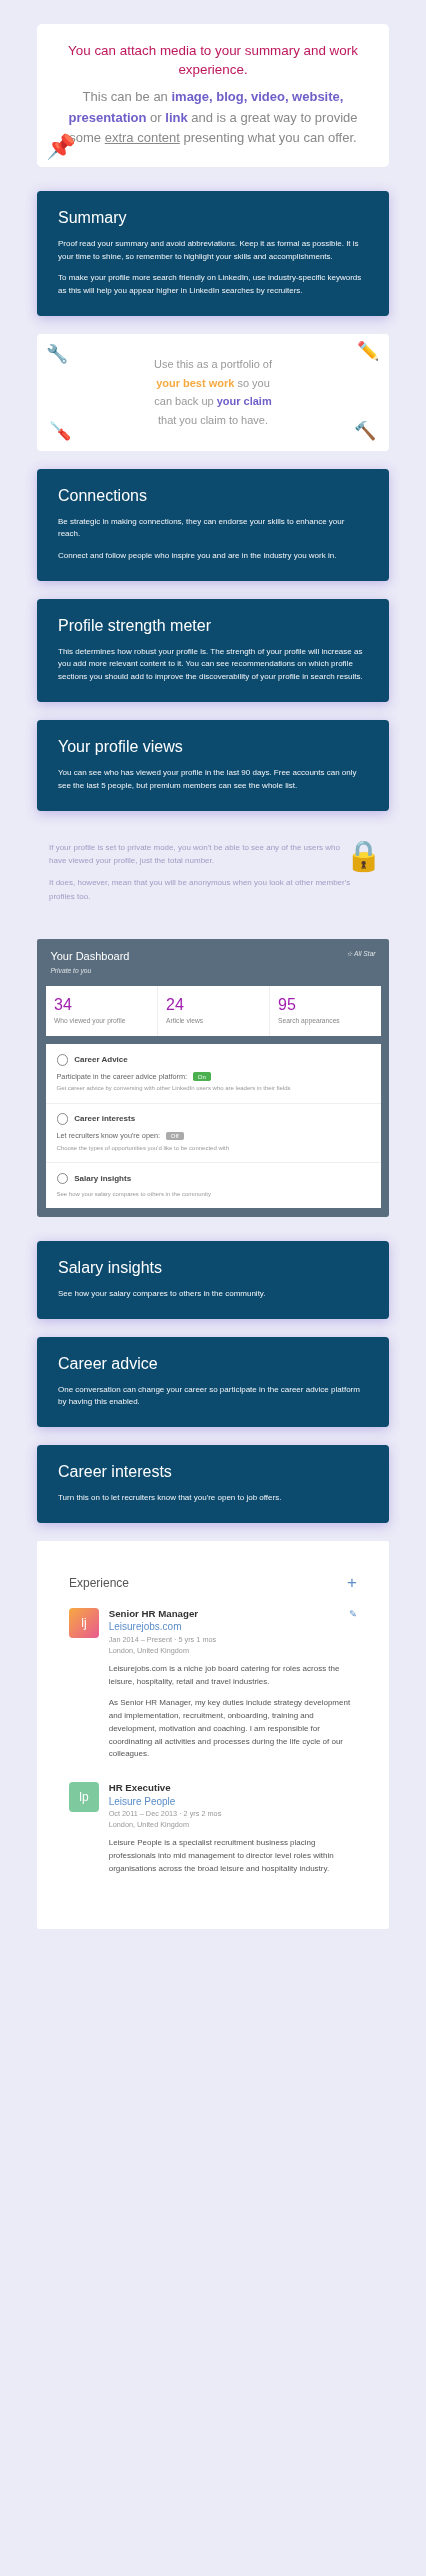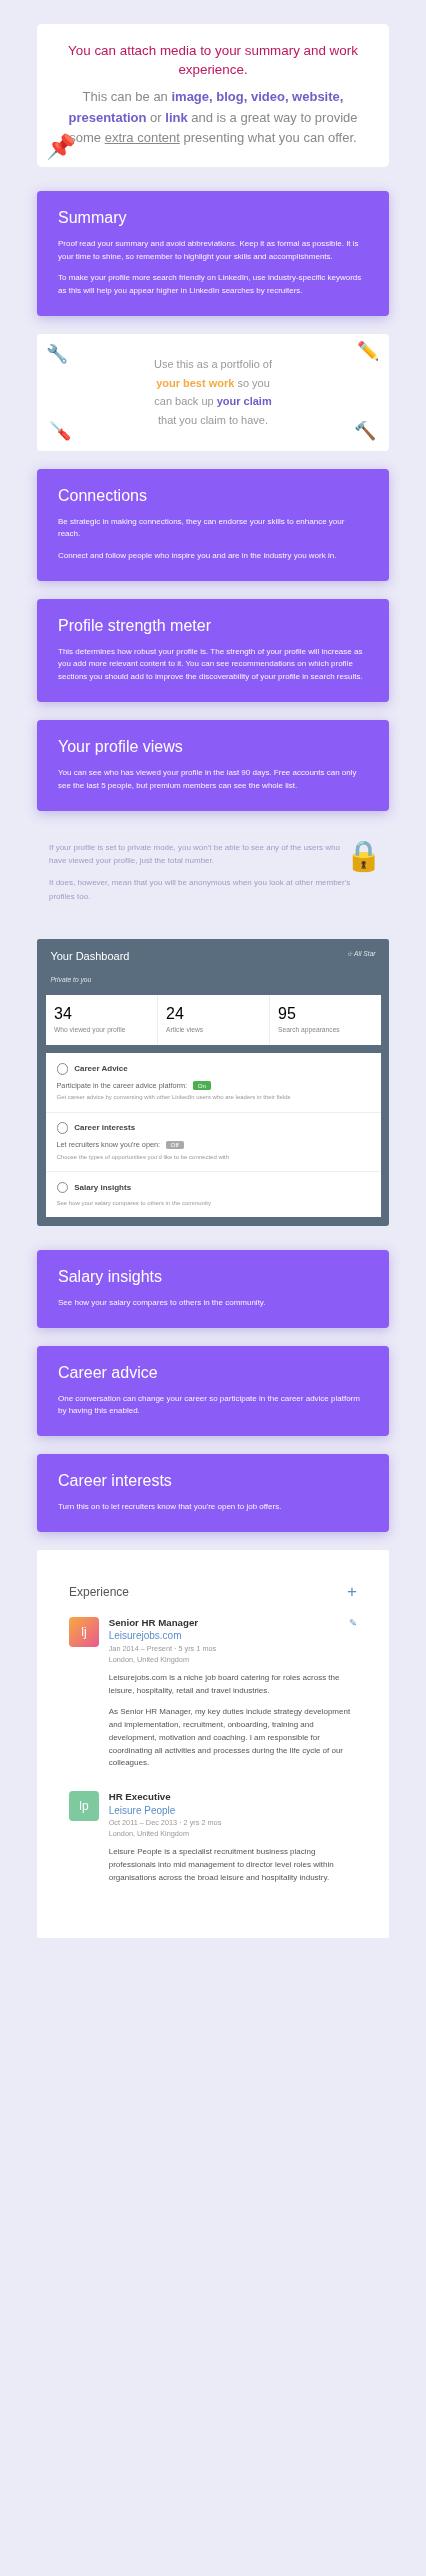--- a/index.html
+++ b/index.html
@@ -3,21 +3,21 @@
 <meta charset="utf-8">
 <style>
 *{margin:0;padding:0;box-sizing:border-box}
 body{font-family:Arial,Helvetica,sans-serif;background:#ebeaf7;width:426px;margin:0 auto;color:#333}
 .wrap{padding:24px 37px;position:relative}
 .media-sec{background:#fff;border-radius:4.9px;padding:18px 24px;text-align:center;margin-bottom:24px;position:relative;overflow:hidden}
 .media-sec h2{color:#be185d;font-size:13.4px;font-weight:400;line-height:1.4;margin-bottom:7.3px}
 .media-sec p{color:#888;font-size:13px;line-height:1.6}
 .media-sec p b{color:#6f60c9;font-weight:600}
 .media-sec p .u{text-decoration:underline}
-.card{background:#8b5cf6;color:#fff;border-radius:3.7px;padding:18px 21px;margin-bottom:18px;box-shadow:0 2.4px 12px rgba(96,73,198,0.3)}
+.card{background:#0c4a6e;color:#fff;border-radius:3.7px;padding:18px 21px;margin-bottom:18px;box-shadow:0 2.4px 12px rgba(96,73,198,0.3)}
 .card h2{font-size:16px;font-weight:400;margin-bottom:11px}
 .card p{font-size:8px;line-height:1.6;margin-bottom:8.5px;opacity:0.95}
 .card p:last-child{margin-bottom:0}
 .portfolio{background:#fff;border-radius:3.7px;padding:21px 30px;text-align:center;margin-bottom:18px;position:relative}
 .portfolio p{color:#999;font-size:11px;line-height:1.7}
 .portfolio .hl1{color:#f7a941;font-weight:600}
 .portfolio .hl2{color:#6f60c9;font-weight:600}
 .strength-box{background:#fff;border-radius:3.7px;padding:12px 15px;margin-bottom:15px}
 .strength-label{color:#666;font-size:8.5px;margin-bottom:9px}
 .strength-label b{color:#333}
@@ -25,27 +25,27 @@
 .seg{flex:1;height:6px;border-radius:1.8px}
 .seg.f{background:#6049c6}
 .seg.e{background:#e8e6f0}
 .seg.check{flex:0 0 14.6px;height:14.6px;border-radius:50%;border:1.2px solid #6049c6;background:#fff;display:flex;align-items:center;justify-content:center;color:#6049c6;font-size:8.5px}
 .seg.star{flex:0 0 14.6px;height:14.6px;border:0.6px solid #ccc;border-radius:2.4px;display:flex;align-items:center;justify-content:center;color:#ccc;font-size:8.5px}
 .priv-note{padding:12px 30px 12px 12px;margin-bottom:15px;position:relative}
 .priv-note p{color:#a09cc4;font-size:8px;line-height:1.7;margin-bottom:8.5px}
 .priv-note p:first-child{font-weight:600}
 .dashboard{background:#5a6d7e;border-radius:2.4px;margin-bottom:24px;overflow:hidden}
 .dash-head{padding:11px 13.4px;color:#fff}
-.dash-head h3{font-size:11px;font-weight:400;margin-bottom:11px}
+.dash-head h3{font-size:11px;font-weight:400;margin-bottom:2px}
 .dash-head span{font-size:6.7px;font-style:italic;opacity:0.8}
 .dash-star{float:right;font-size:6.7px;opacity:0.85}
 .dash-stats{display:flex;background:#fff;margin:0 8.5px}
 .stat{flex:1;padding:9.7px 8.5px;border-right:0.6px solid #eee}
 .stat:last-child{border-right:none}
-.stat .num{color:#000000;font-size:16px;font-weight:300;margin-bottom:3.7px}
+.stat .num{color:#a21caf;font-size:16px;font-weight:300;margin-bottom:3.7px}
 .stat .lbl{color:#888;font-size:6.7px;line-height:1.3}
 .dash-items{background:#fff;margin:8.5px;padding:0}
 .d-item{padding:9.7px 11px;border-bottom:0.6px solid #eee}
 .d-item:last-child{border-bottom:none}
 .d-item .ttl{font-size:8px;color:#444;font-weight:600;margin-bottom:6px}
 .d-item .ttl::before{content:"";display:inline-block;width:9.7px;height:9.7px;border:0.9px solid #888;border-radius:50%;margin-right:6px;vertical-align:middle}
 .d-item .sub{font-size:7.3px;color:#666;margin-bottom:3.7px}
 .d-item .desc{font-size:6px;color:#999;line-height:1.4}
 .toggle{display:inline-block;padding:1.2px 4.9px;border-radius:1.8px;font-size:6px;color:#fff;margin-left:3.7px}
 .toggle.on{background:#4caf50}

